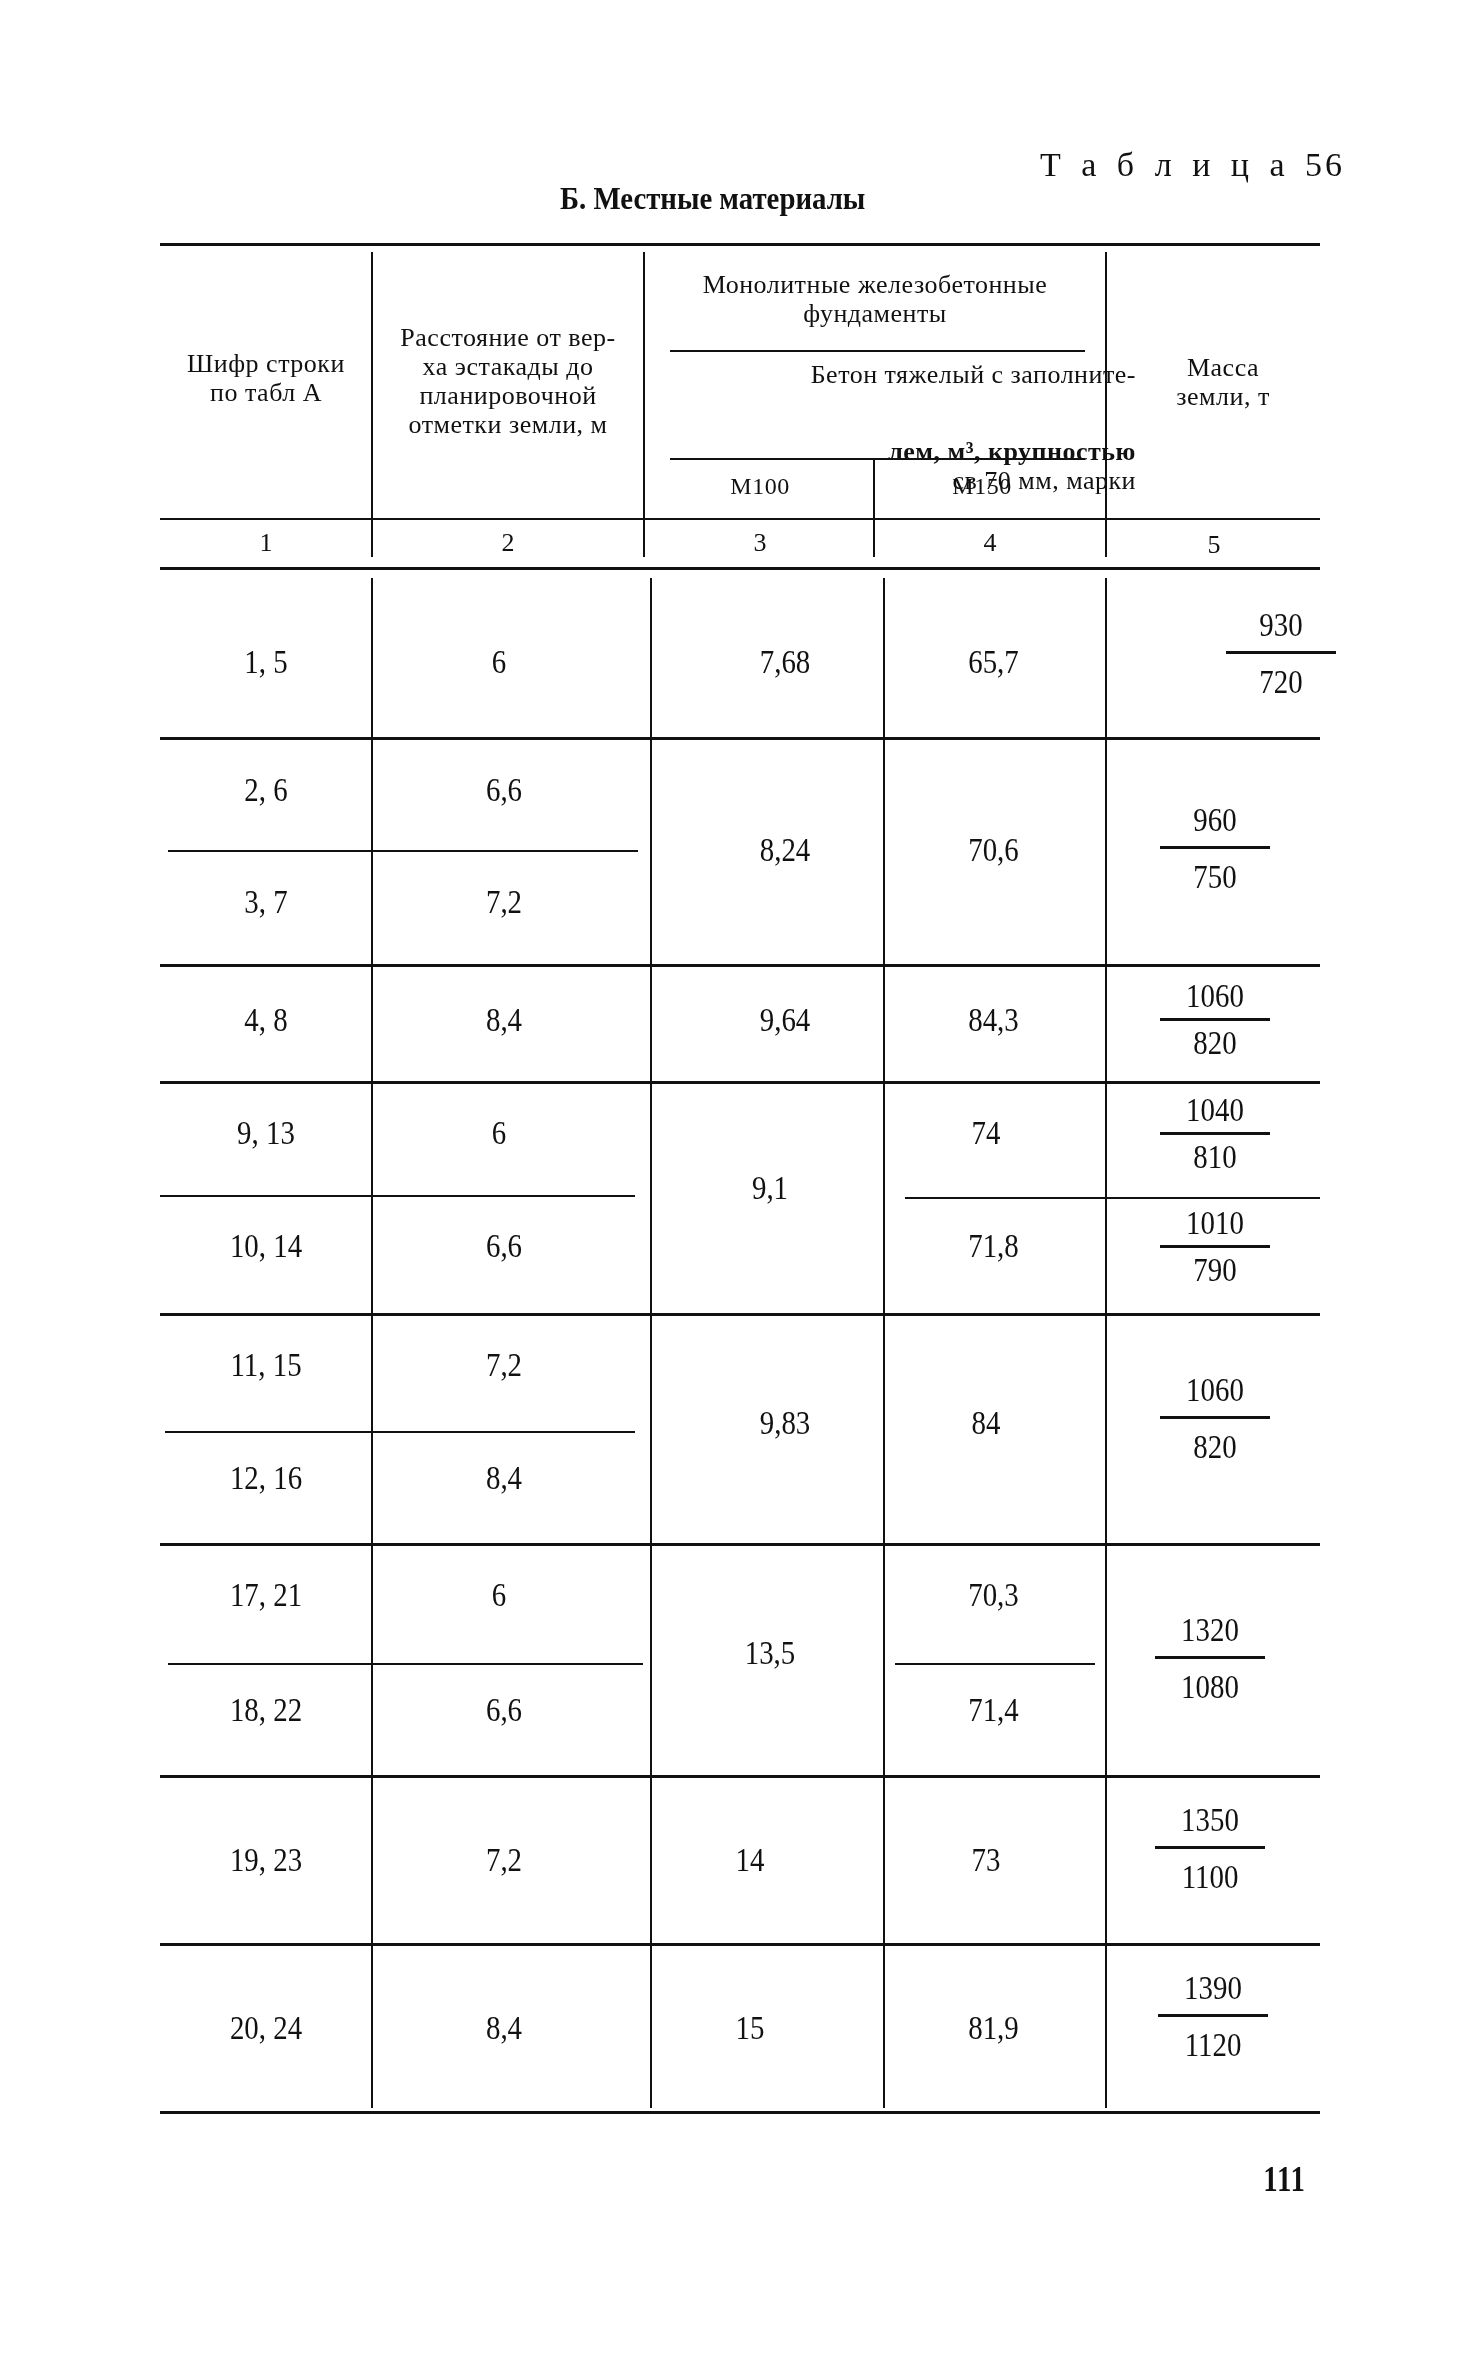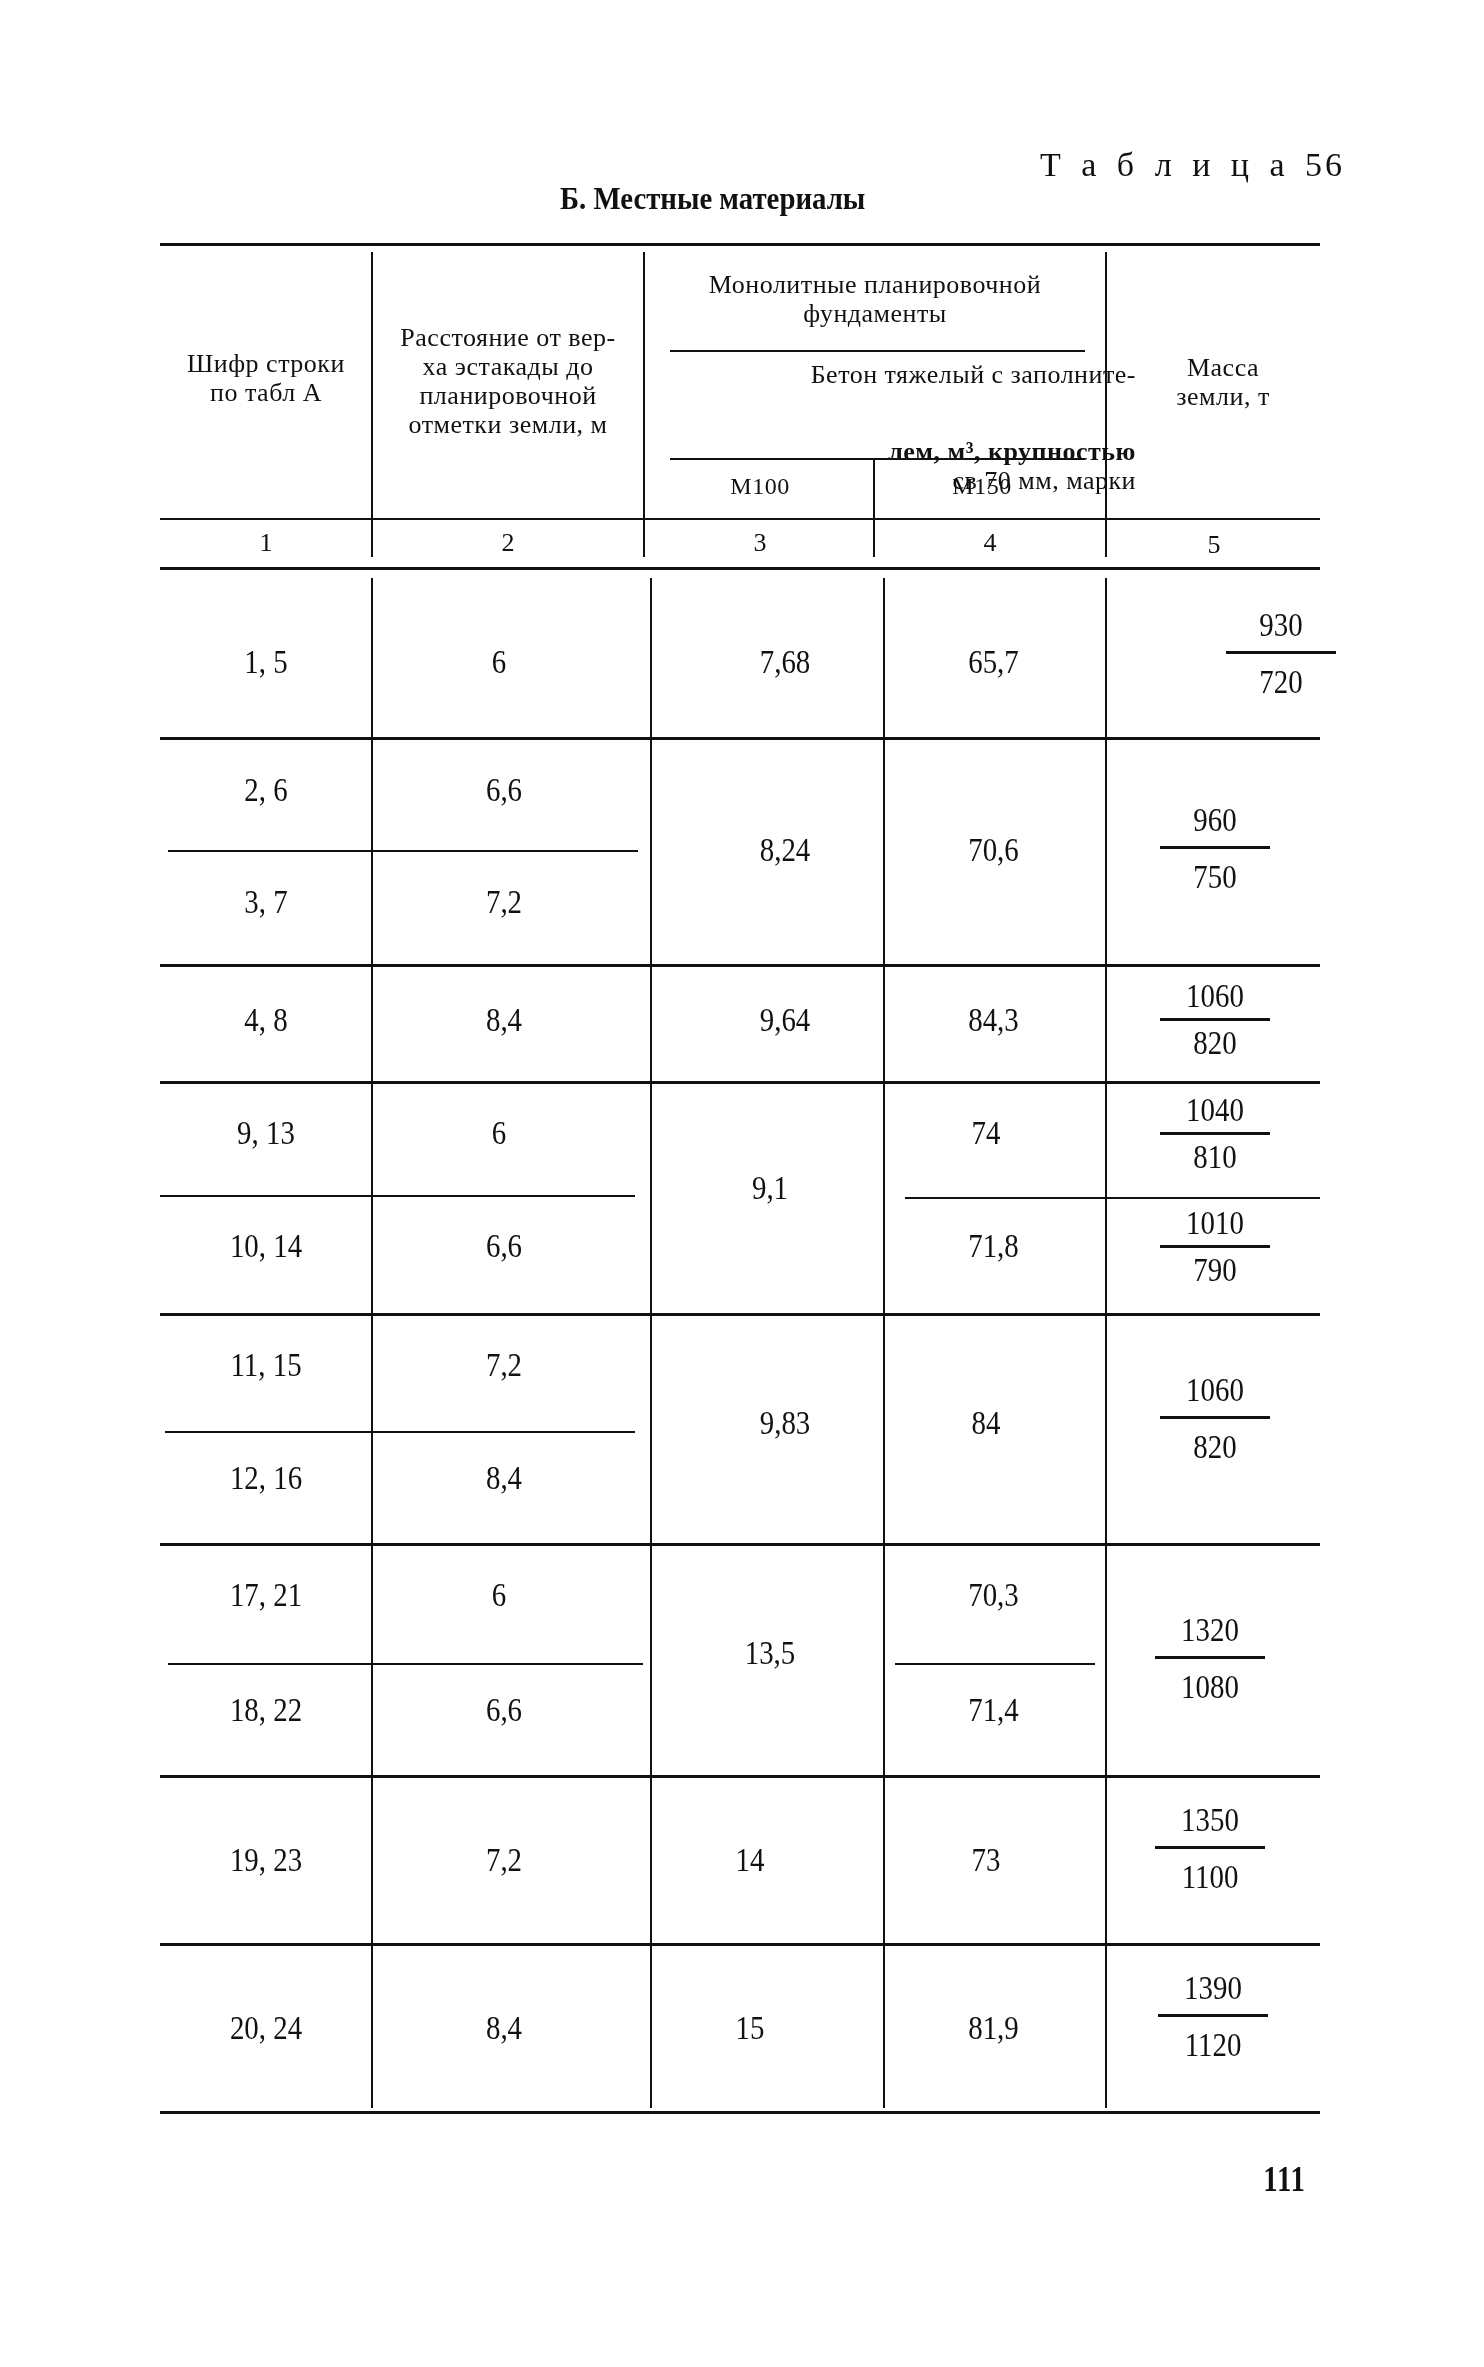--- a/index.html
+++ b/index.html
@@ -38,21 +38,21 @@
   </div>
 
   <div class="txt hdr" style="left:374px; top:323px; width:268px;">
     <div>Расстояние от вер-</div>
     <div>ха эстакады до</div>
     <div>планировочной</div>
     <div>отметки земли, м</div>
   </div>
 
   <div class="txt hdr" style="left:646px; top:270px; width:458px;">
-    <div>Монолитные планировочной</div>
+    <div>Монолитные железобетонные</div>
     <div>фундаменты</div>
   </div>
   <div class="hline thin" style="left:670px; top:350px; width:415px;"></div>
   <div class="txt hdr" style="left:678px; top:360px; width:458px;text-align:right;">
     <div>Бетон тяжелый с заполните-</div>
     <div style="font-weight:bold;margin-top:48px;">лем, м³, крупностью</div>
     <div>св  70 мм, марки</div>
   </div>
   <div class="hline thin" style="left:670px; top:458px; width:415px;"></div>
   <div class="txt hdr" style="left:646px; top:472px; width:228px; font-size:24px;">М100</div>

